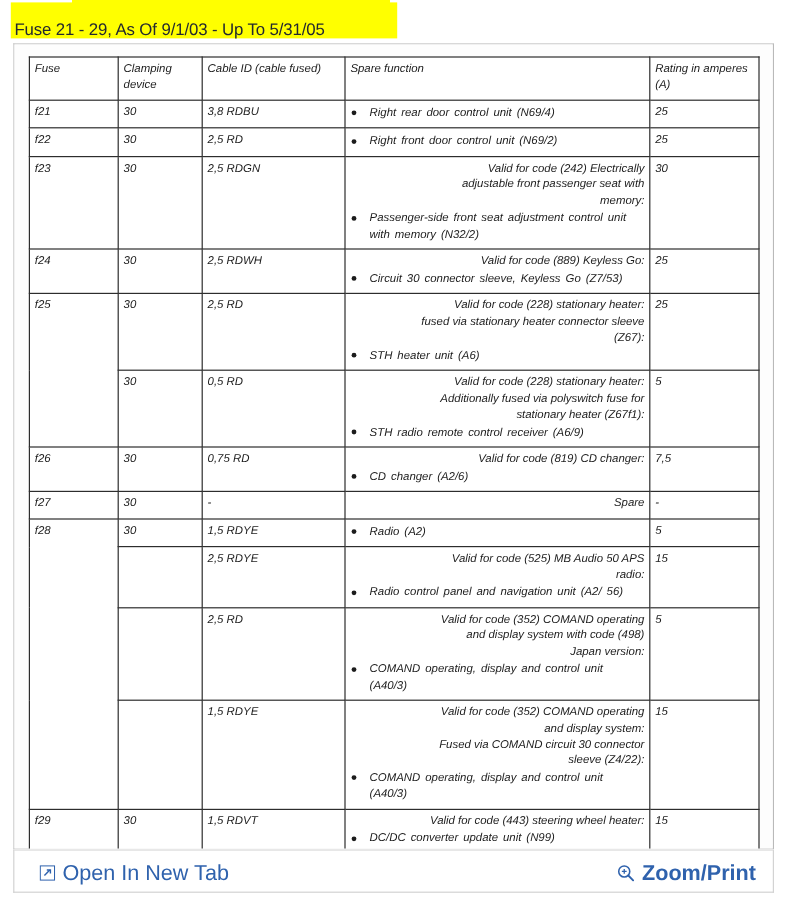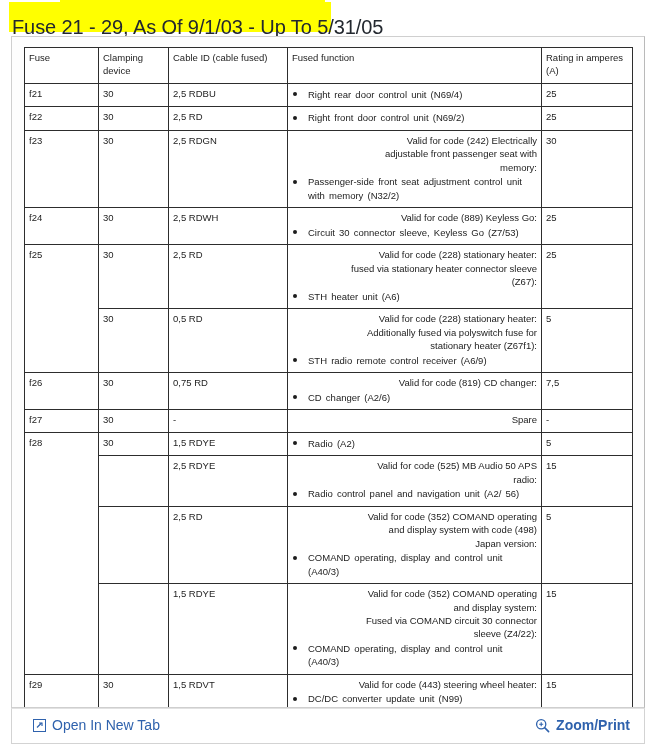--- a/index.html
+++ b/index.html
@@ -28,21 +28,21 @@
     width: 322px; height: 30px;
     background: #ffff00;
   }
   .title-highlight.tail {
     left: 60px; top: 0px;
     width: 265px; height: 10px;
   }
   .doc-title {
     position: absolute;
     left: 12px; top: 16px;
-    font-size: 20px;
+    font-size: 14px;
     letter-spacing: -0.1px;
     color: #23282f;
     white-space: nowrap;
     font-family: "Liberation Sans", sans-serif;
   }
 
   
   .scan-frame {
     position: absolute;
     left: 11px; top: 36px;
@@ -51,20 +51,21 @@
     border: 1px solid #cfcfcf;
     border-right: 1px solid #b9b9b9;
     box-sizing: border-box;
     overflow: hidden;
   }
   .scan-page {
     position: absolute;
     left: 0; top: 0;
     width: 632px; height: 670px;
     background: #fdfdfd;
+    font-style: italic;
   }
 
   
   table.fuse-table {
     position: absolute;
     left: 12px; top: 10px;
     width: 608px;
     border-collapse: collapse;
     table-layout: fixed;
     font-size: 9.5px;
@@ -135,21 +136,21 @@
     border: 1px solid #d3d3d3;
     border-top: 1px solid #e2e2e2;
     background: #ffffff;
   }
   .tb-link {
     position: absolute;
     display: flex;
     align-items: center;
     gap: 6px;
     color: #2f62ad;
-    font-size: 14px;
+    font-size: 18px;
     text-decoration: none;
     cursor: pointer;
     white-space: nowrap;
   }
   .tb-left  { left: 21px; top: 8px; }
   .tb-right { right: 14px; top: 8px; font-weight: bold; }
   .tb-icon { display: inline-flex; align-items: center; justify-content: center; }
   .tb-icon svg { display: block; }
 </style>
 </head>
@@ -172,29 +173,29 @@
             <col class="c-clamp">
             <col class="c-cable">
             <col class="c-func">
             <col class="c-rating">
         </colgroup>
         <thead>
           <tr>
             <th>Fuse</th>
             <th>Clamping device</th>
             <th>Cable ID (cable fused)</th>
-            <th>Fused function</th>
+            <th>Spare function</th>
             <th>Rating in amperes (A)</th>
           </tr>
         </thead>
         <tbody id="fuse-body">
             <tr>
               <td rowspan="1">f21</td>
               <td>30</td>
-              <td>2,5 RDBU</td>
+              <td>3,8 RDBU</td>
               <td class="cell-lines">
                 <div class="bullet"><span class="dot"></span><span>Right  rear door control unit  (N69/4)</span></div>
               </td>
               <td>25</td>
             </tr>
             <tr>
               <td rowspan="1">f22</td>
               <td>30</td>
               <td>2,5 RD</td>
               <td class="cell-lines">

